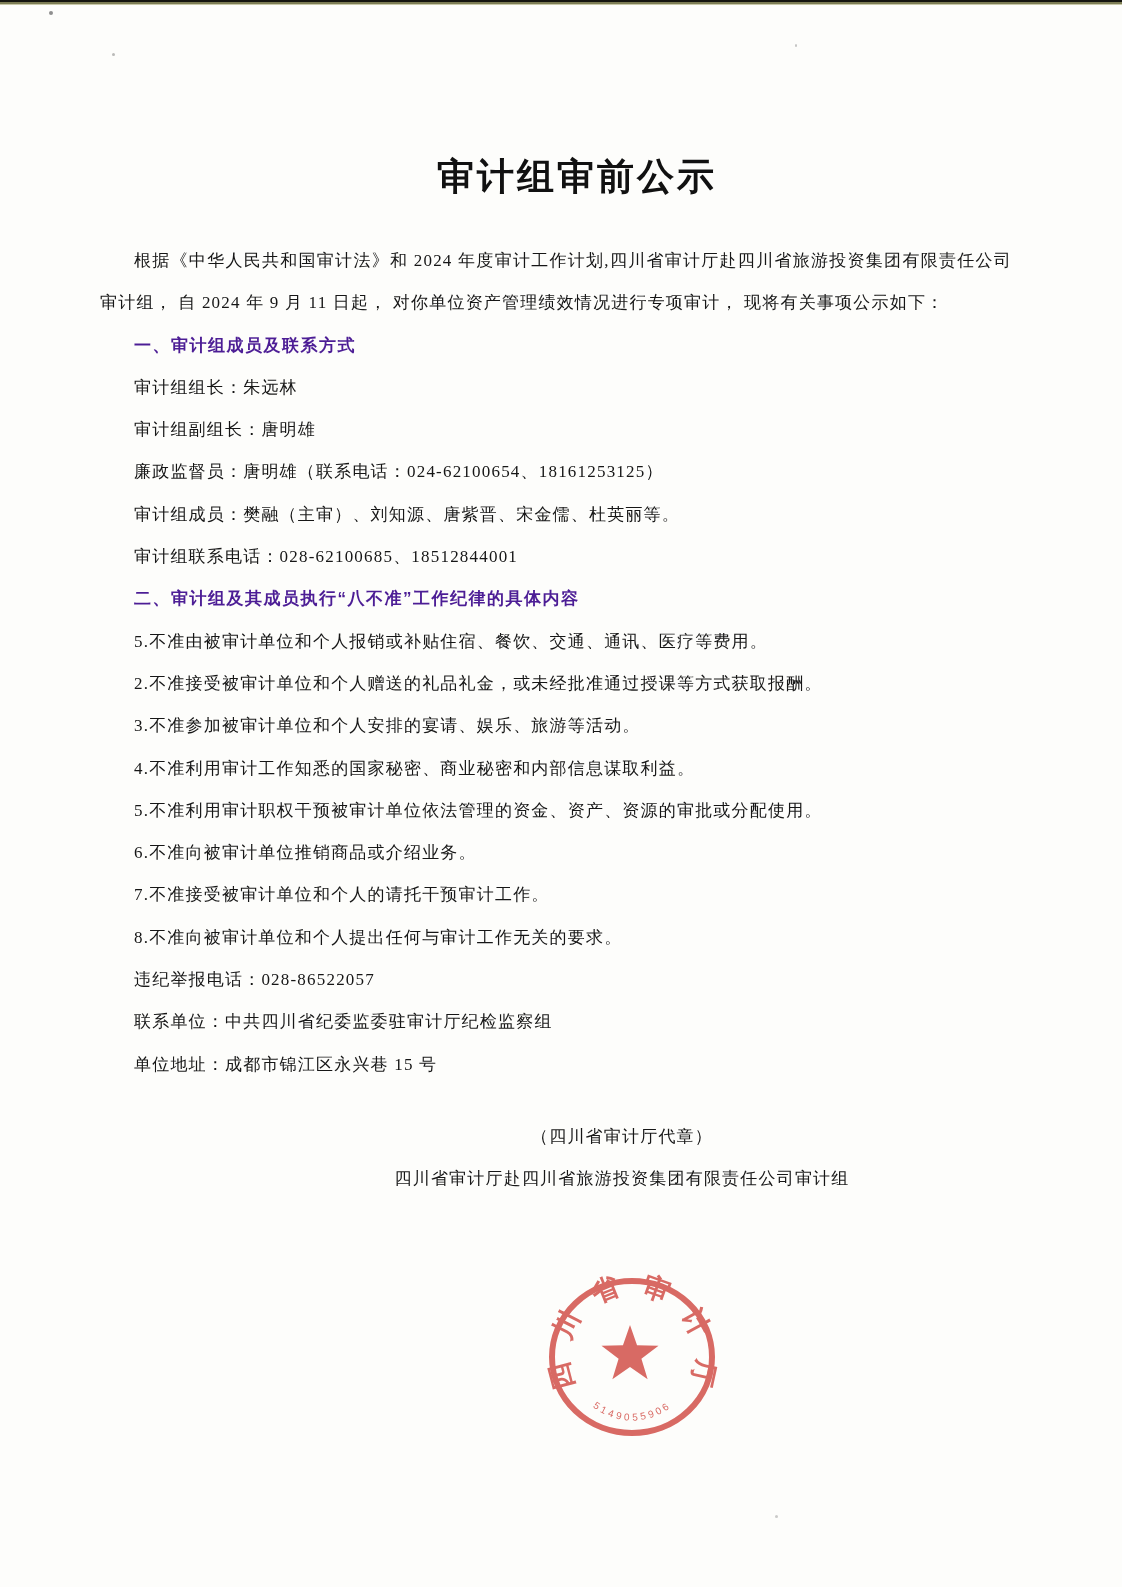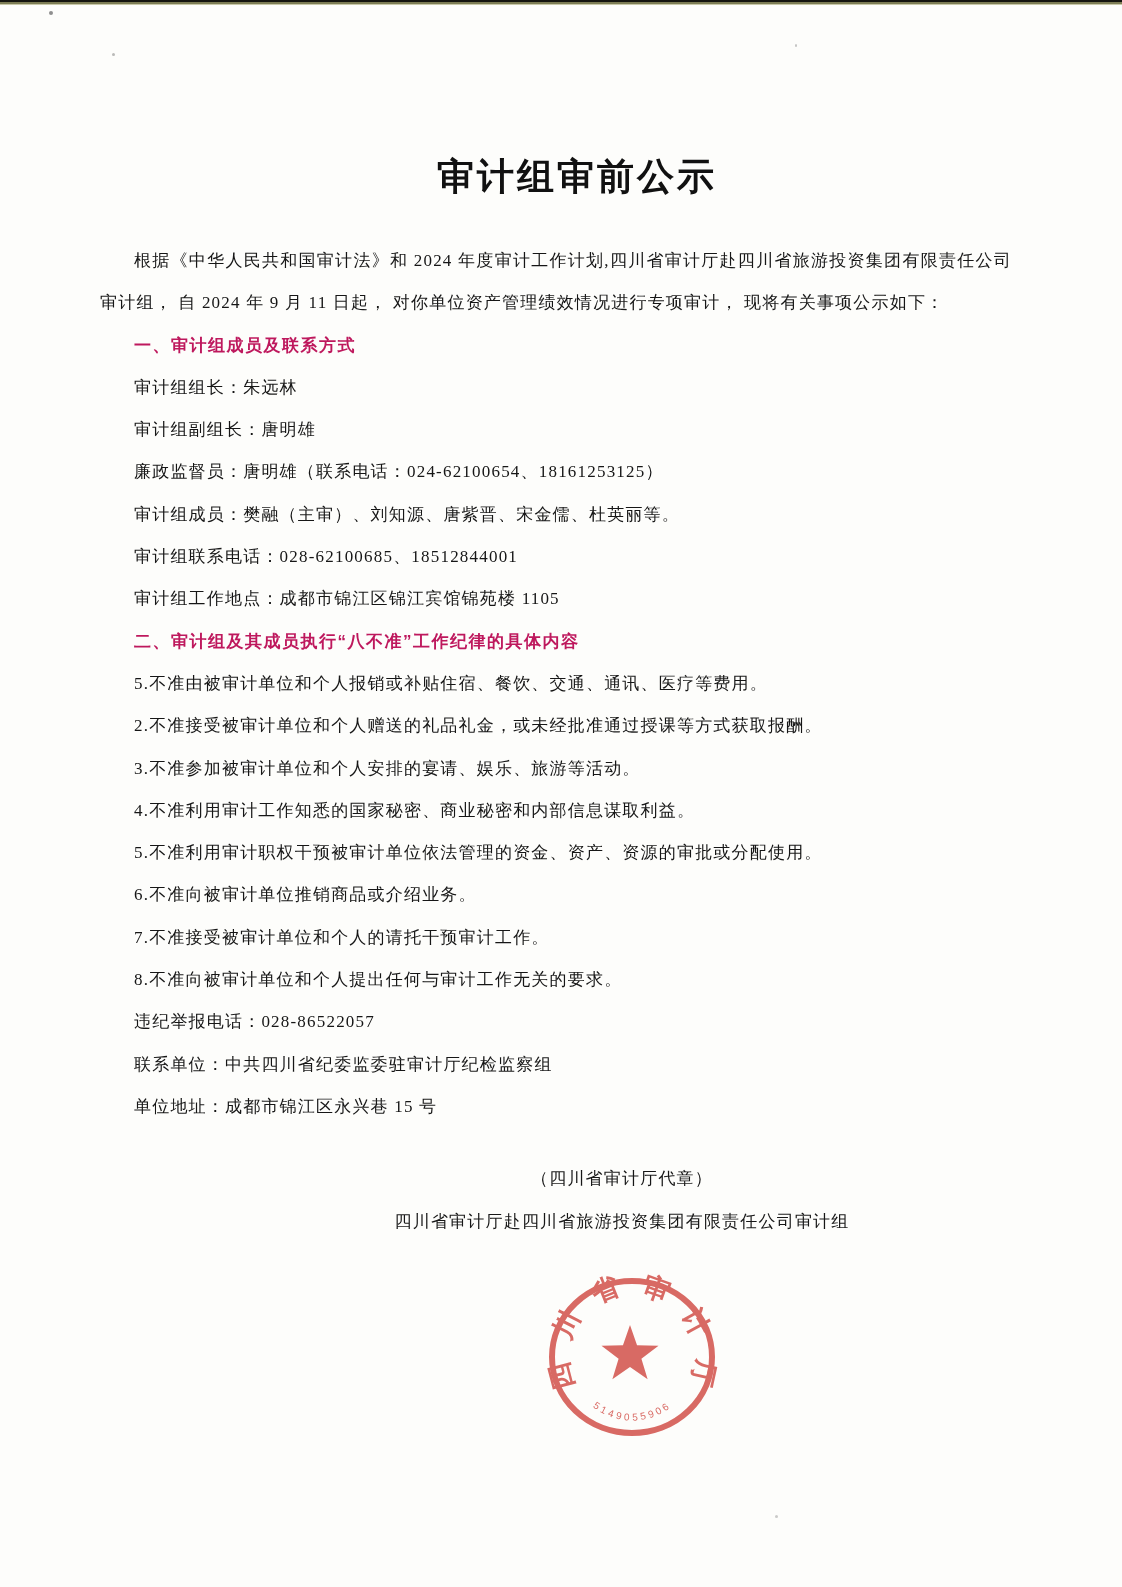--- a/index.html
+++ b/index.html
@@ -25,21 +25,21 @@
     color:#111;
   }
   .content{
     position:absolute;top:240px;left:100px;width:912px;
     font-size:17px;line-height:42.3px;letter-spacing:1.2px;
     text-align:justify;
   }
   .content p{margin:0;text-indent:2em;}
   .hd{
     font-family:"Liberation Sans", sans-serif;
-    font-weight:bold;color:#be185d;letter-spacing:1.5px;
+    font-weight:bold;color:#4c1d95;letter-spacing:1.5px;
   }
   .sig-block{
     margin-top:30px;
     text-align:center;
     transform:translateX(66px);
   }
   .sig-block p{text-indent:0;}
   .seal{
     position:absolute;left:542px;top:1272px;
     width:180px;height:170px;
@@ -82,21 +82,20 @@
     <div class="content">
 
       <p>根据《中华人民共和国审计法》和 2024 年度审计工作计划,四川省审计厅赴四川省旅游投资集团有限责任公司审计组， 自 2024 年 9 月 11 日起， 对你单位资产管理绩效情况进行专项审计， 现将有关事项公示如下：</p>
 
       <p class="hd">一、审计组成员及联系方式</p>
       <p>审计组组长：朱远林</p>
       <p>审计组副组长：唐明雄</p>
       <p>廉政监督员：唐明雄（联系电话：024-62100654、18161253125）</p>
       <p>审计组成员：樊融（主审）、刘知源、唐紫晋、宋金儒、杜英丽等。</p>
       <p>审计组联系电话：028-62100685、18512844001</p>
-      <p>审计组工作地点：成都市锦江区锦江宾馆锦苑楼 1105</p>
 
       <p class="hd">二、审计组及其成员执行“八不准”工作纪律的具体内容</p>
       <p>5.不准由被审计单位和个人报销或补贴住宿、餐饮、交通、通讯、医疗等费用。</p>
       <p>2.不准接受被审计单位和个人赠送的礼品礼金，或未经批准通过授课等方式获取报酬。</p>
       <p>3.不准参加被审计单位和个人安排的宴请、娱乐、旅游等活动。</p>
       <p>4.不准利用审计工作知悉的国家秘密、商业秘密和内部信息谋取利益。</p>
       <p>5.不准利用审计职权干预被审计单位依法管理的资金、资产、资源的审批或分配使用。</p>
       <p>6.不准向被审计单位推销商品或介绍业务。</p>
       <p>7.不准接受被审计单位和个人的请托干预审计工作。</p>
       <p>8.不准向被审计单位和个人提出任何与审计工作无关的要求。</p>

